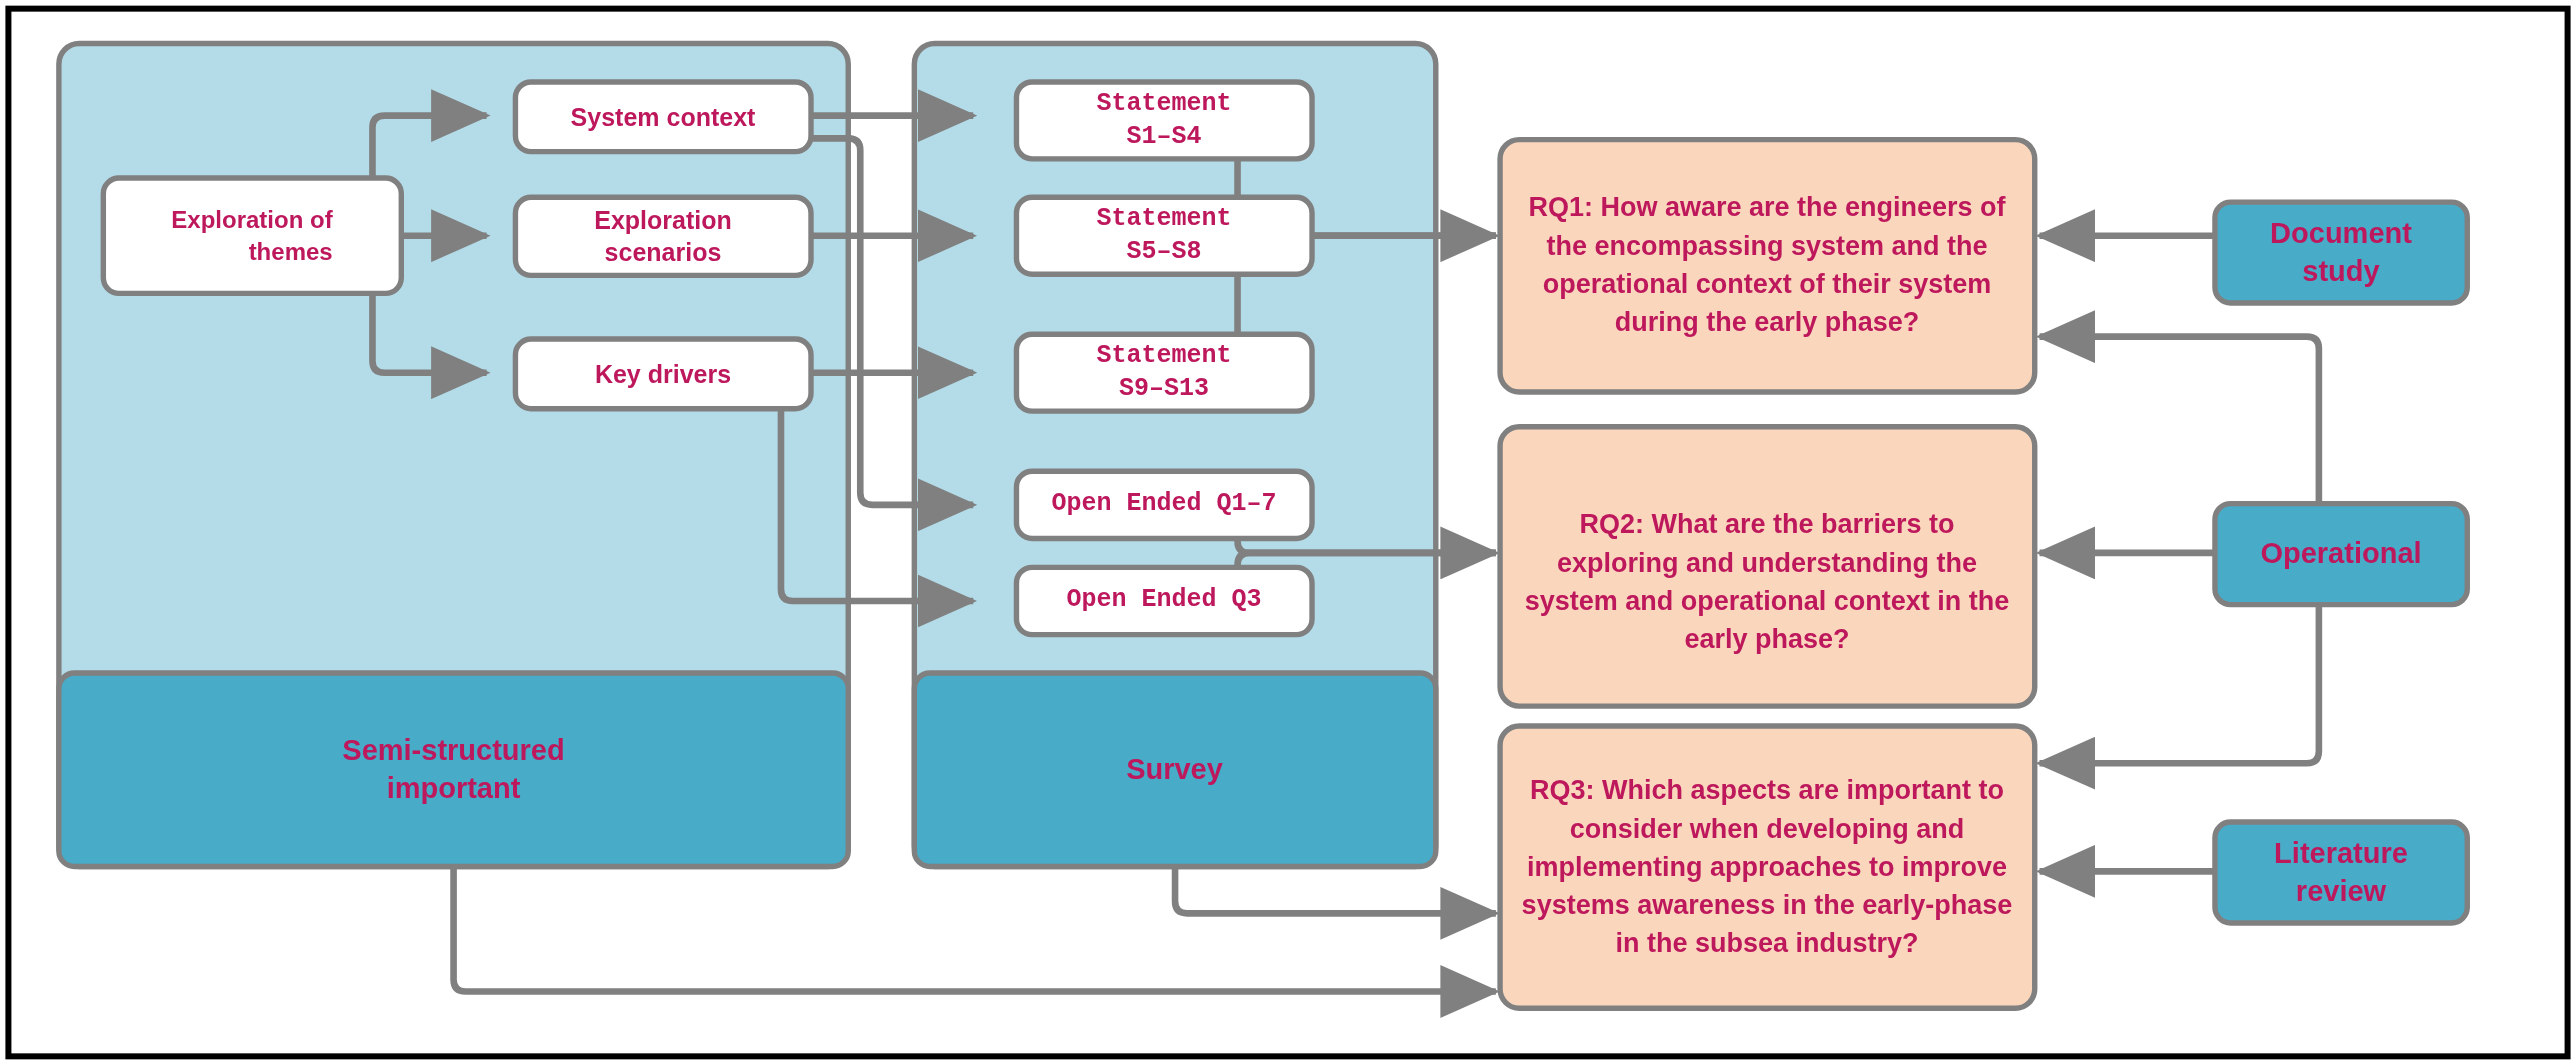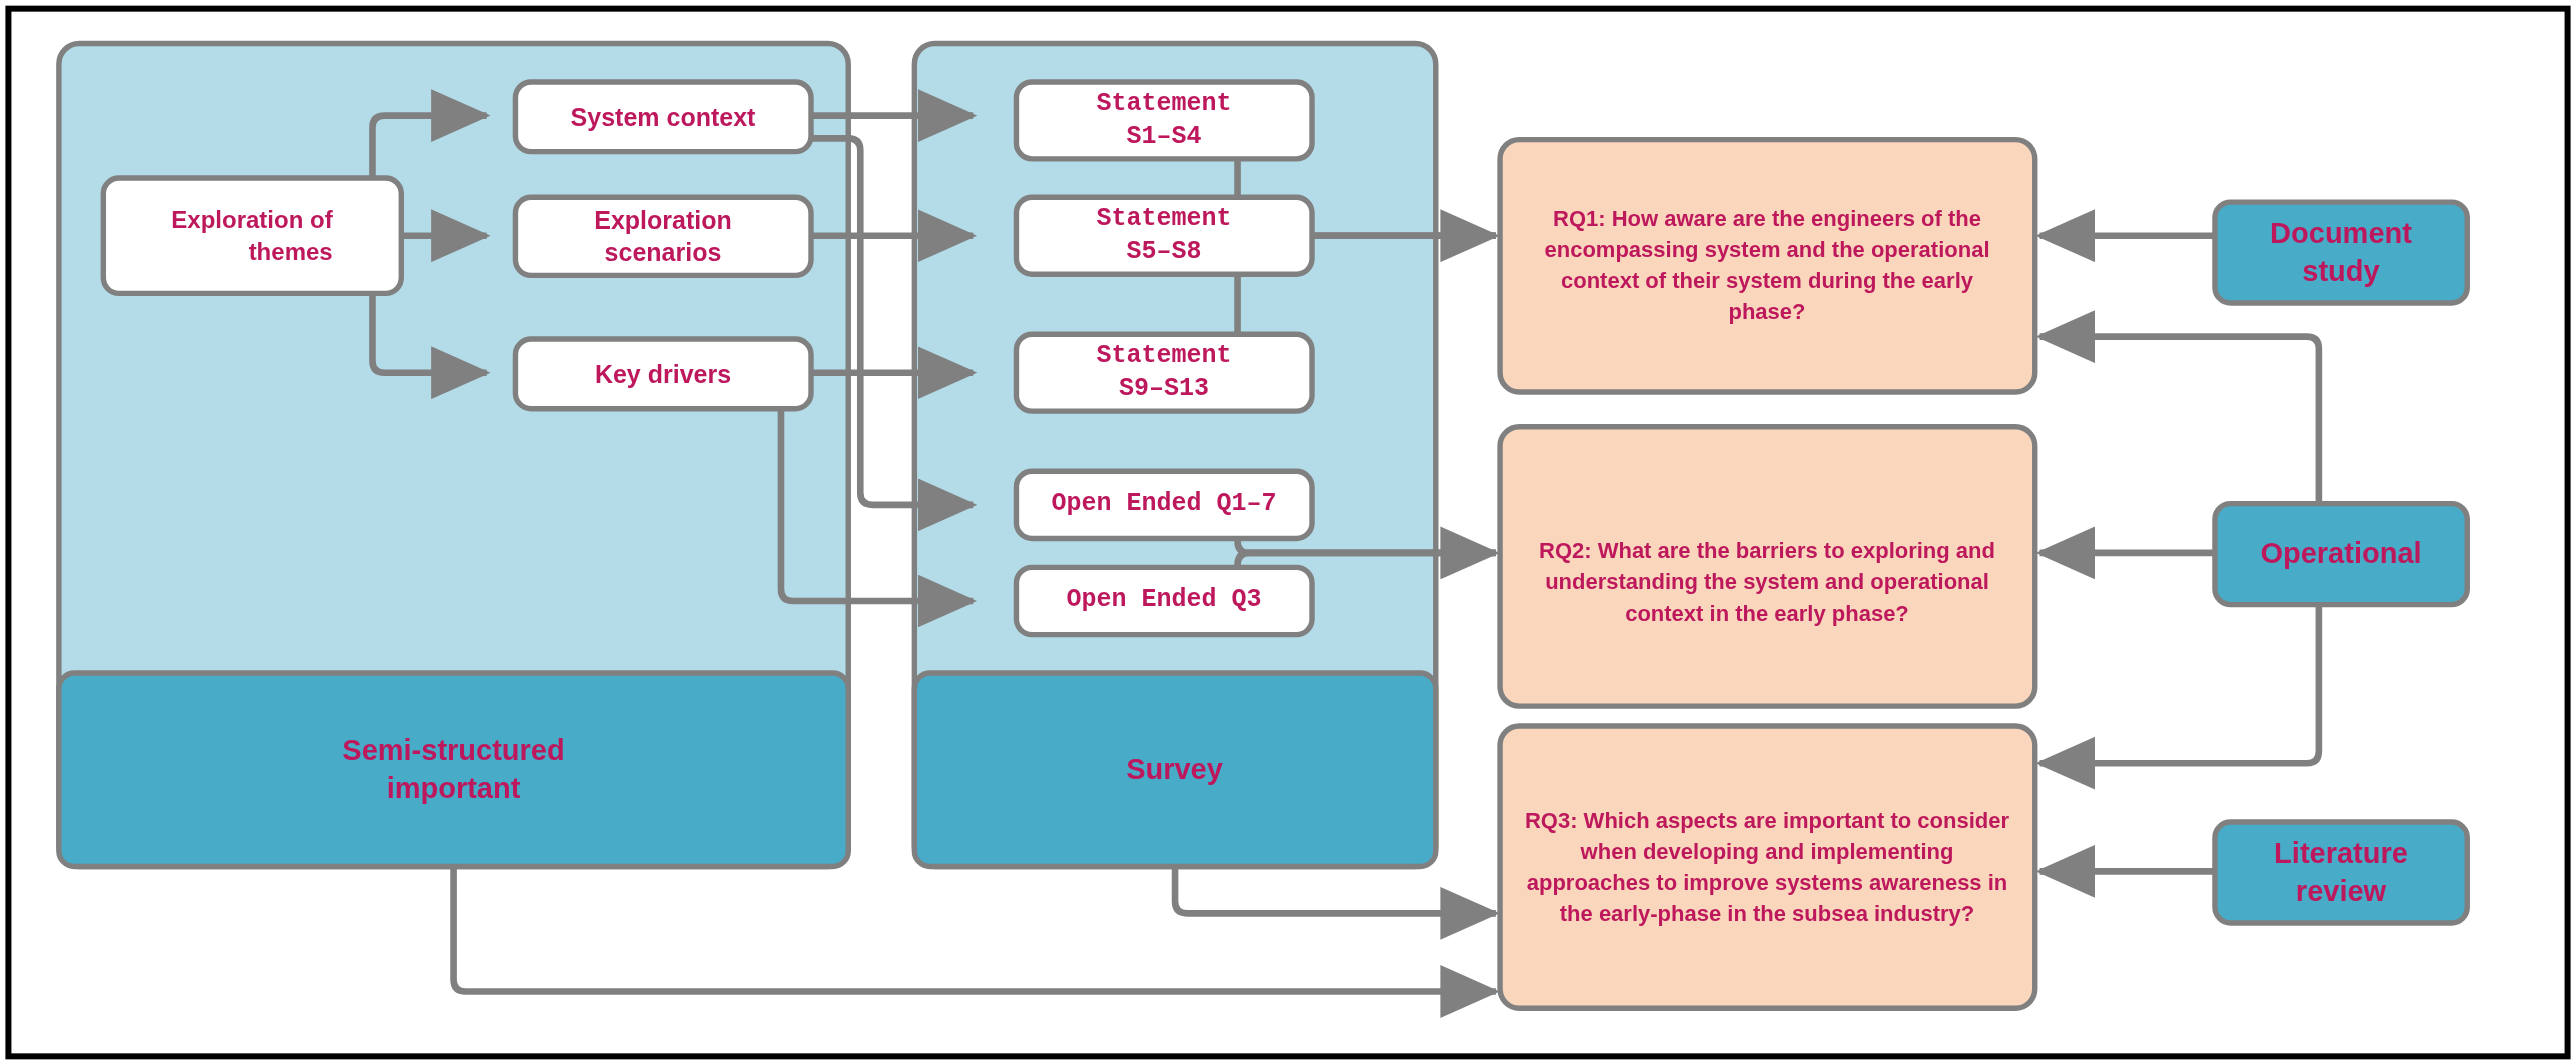--- a/index.html
+++ b/index.html
@@ -34,21 +34,21 @@
     color: #be185d;
     font-weight: bold;
     line-height: 1.30;
     pointer-events: none;
     box-sizing: border-box;
     white-space: pre-line;
   }
   .lbl-theme      { font-size: 24px; text-align: right; }
   .lbl-mid        { font-size: 25px; }
   .lbl-survey-item{ font-size: 25px; font-family: Liberation Mono, monospace; }
-  .lbl-rq         { font-size: 22px; line-height: 1.42; }
+  .lbl-rq         { font-size: 27px; line-height: 1.42; }
   .lbl-method     { font-size: 29px; }
   .lbl-source     { font-size: 29px; }
 </style>
 </head>
 <body>
 
 <div id="stage">
 
   <svg id="diagram-svg" viewBox="0 0 4288 1772">
     <defs>

